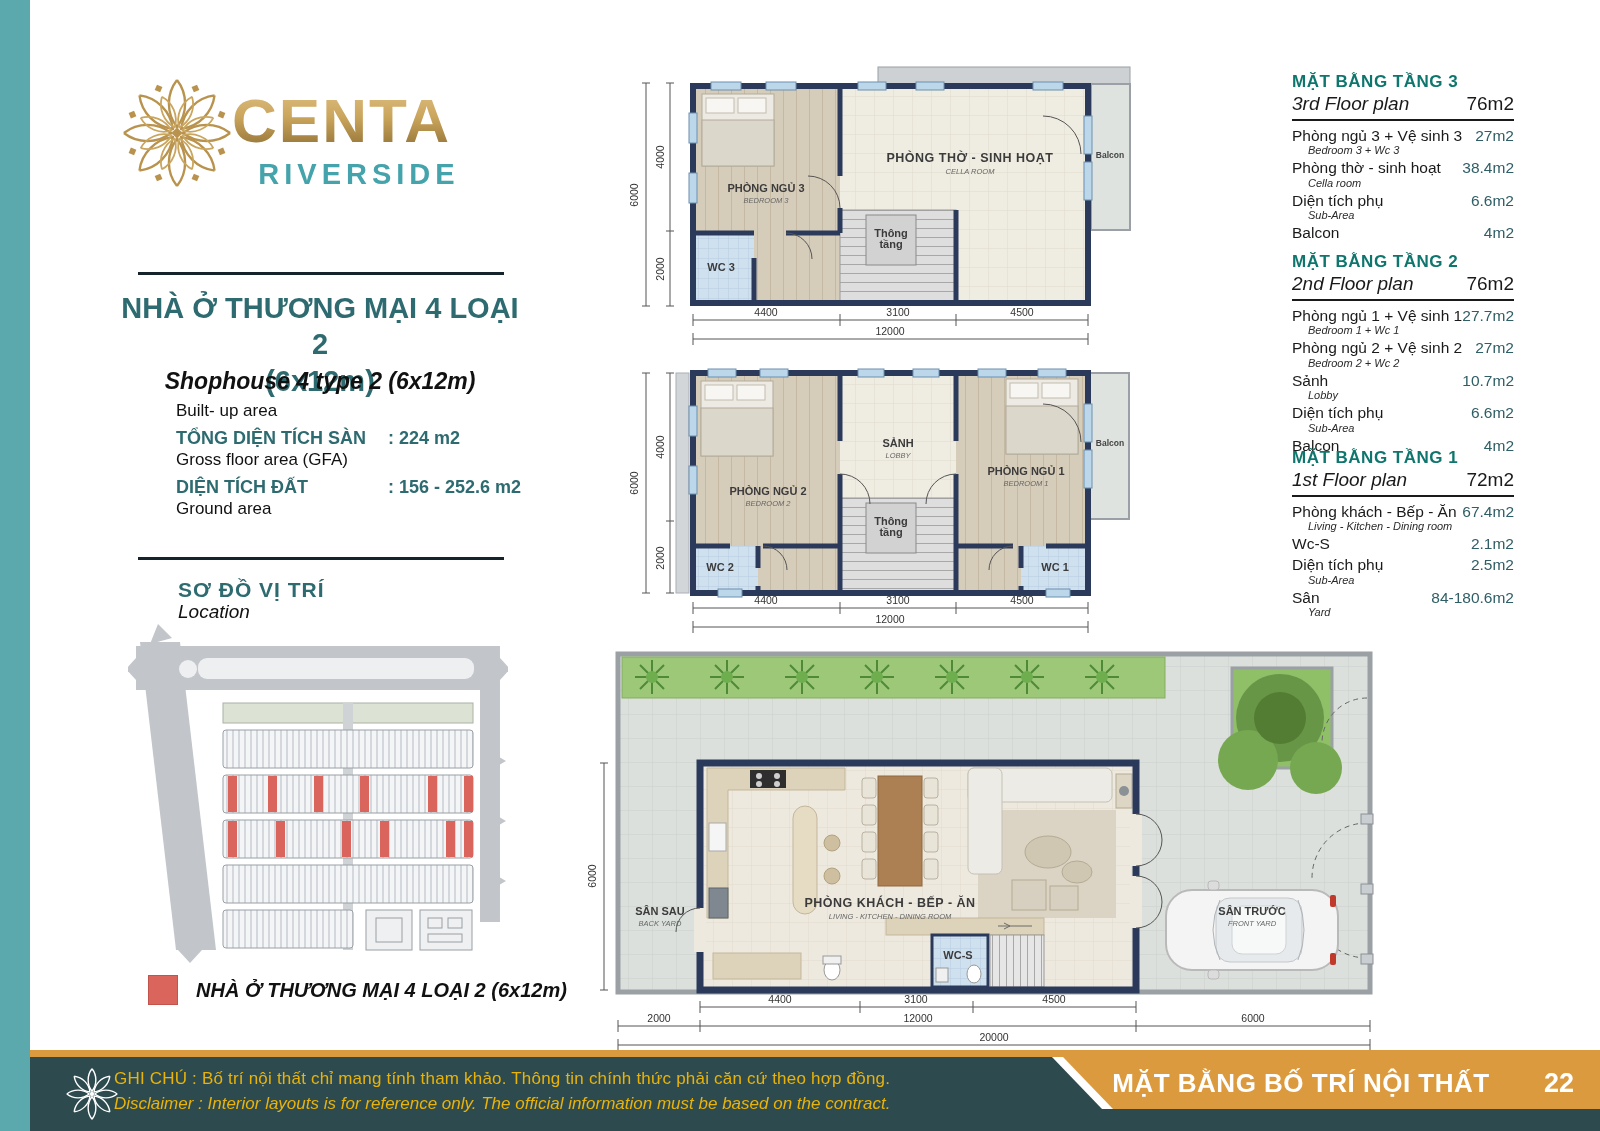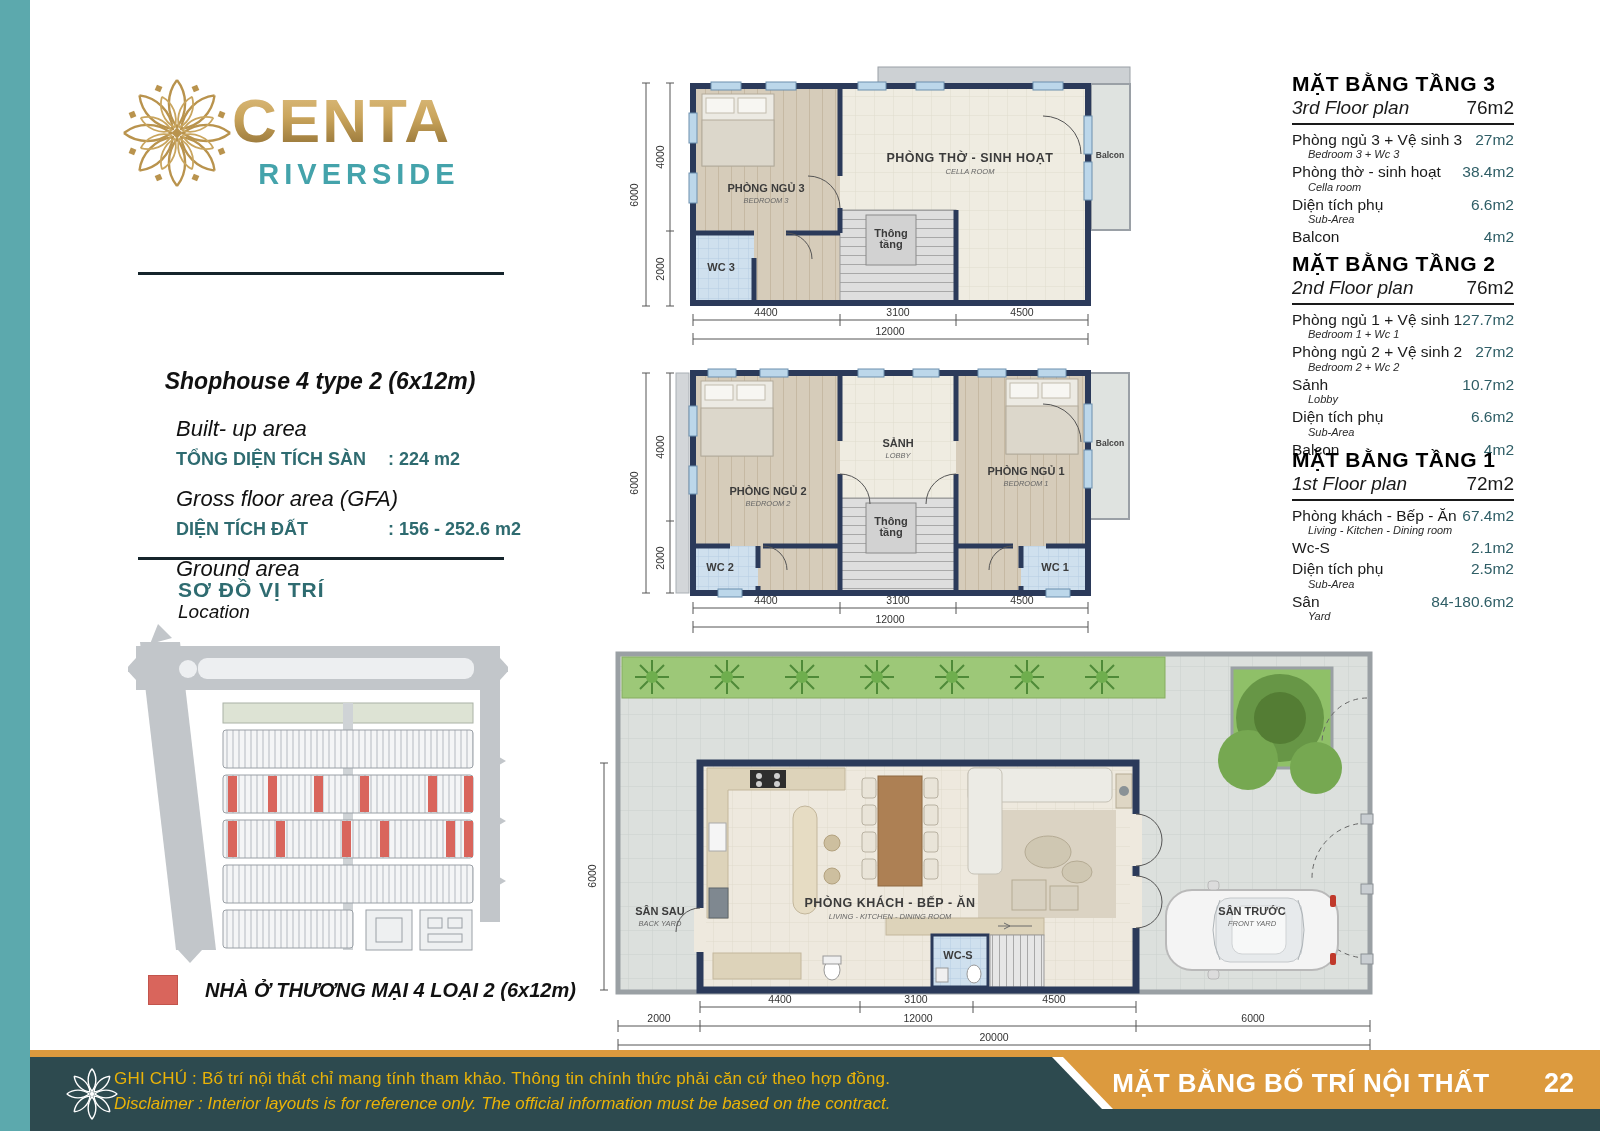--- a/index.html
+++ b/index.html
@@ -14,44 +14,44 @@
              font-size:29px;font-weight:bold;letter-spacing:5px;color:#44a3ab;}
   .rule{position:absolute;left:138px;width:366px;height:3px;background:#15242b;}
   .rule1{top:272px;} .rule2{top:557px;}
   .main-title{position:absolute;left:110px;top:290px;width:420px;text-align:center;
               color:#2e6b70;font-weight:bold;font-size:29px;line-height:1.25;}
   .sub-title{position:absolute;left:110px;top:368px;width:420px;text-align:center;
              color:#111;font-size:23px;font-style:italic;font-weight:bold;}
   .stats{position:absolute;left:176px;top:400px;width:360px;}
   .stat-vi{display:inline-block;min-width:212px;color:#2e6b70;font-size:18px;font-weight:bold;}
   .stat-val{color:#2e6b70;font-size:18px;font-weight:bold;}
-  .stat-en{font-size:22px;font-style:italic;color:#111;margin:16px 0 7px;}
+  .stat-en{font-size:17px;color:#111;margin:1px 0 7px;}
   .loc-head{position:absolute;left:178px;top:578px;color:#2e6b70;font-weight:bold;
             font-size:21px;letter-spacing:1px;}
   .loc-sub{position:absolute;left:178px;top:601px;font-size:19px;font-style:italic;color:#111;}
   .map-svg{position:absolute;left:128px;top:618px;}
-  .legend{position:absolute;left:148px;top:975px;display:flex;align-items:center;gap:27px;}
+  .legend{position:absolute;left:148px;top:975px;display:flex;align-items:center;gap:18px;}
   .legend-swatch{width:28px;height:28px;background:#d9655c;border:1px solid #c2544c;}
   .legend-label{font-size:20px;font-style:italic;font-weight:bold;color:#111;}
 
   
   .f3-svg{position:absolute;left:608px;top:58px;}
   .f2-svg{position:absolute;left:608px;top:346px;}
   .f1-svg{position:absolute;left:580px;top:618px;}
   svg text{font-family:"Liberation Sans",sans-serif;}
   .pl-lbl{font-size:11px;font-weight:bold;fill:#3b3b3b;text-anchor:middle;}
   .pl-big{font-size:12.5px;font-weight:bold;fill:#3b3b3b;text-anchor:middle;letter-spacing:.5px;}
   .pl-sub{font-size:7.5px;font-style:italic;fill:#666;text-anchor:middle;}
   .pl-dim{font-size:10.5px;fill:#333;text-anchor:middle;}
   .pl-sm{font-size:8.5px;font-weight:bold;fill:#444;text-anchor:middle;}
   .dimline{stroke:#555;stroke-width:1;}
 
   
   .ftable{position:absolute;left:1292px;width:222px;}
-  .ft-heading{font-size:21px;font-weight:bold;color:#000000;letter-spacing:.5px;}
+  .ft-heading{font-size:17px;font-weight:bold;color:#0f766e;letter-spacing:.5px;}
   .ft-subrow{display:flex;justify-content:space-between;align-items:baseline;font-size:19px;
              color:#1a1a1a;margin-top:1px;}
   .ft-sub{font-style:italic;}
   .ft-rule{border-top:2px solid #1a1a1a;margin:4px 0 6px;}
   .ft-row{display:flex;justify-content:space-between;margin-bottom:3px;}
   .ft-vi{font-size:15.5px;color:#1a1a1a;line-height:1.12;}
   .ft-en{font-size:11px;font-style:italic;color:#2a2a2a;padding-left:16px;line-height:1.1;}
   .ft-val{font-size:15.5px;color:#2f5e66;white-space:nowrap;}
 
   
@@ -118,20 +118,24 @@
         <stop offset="0" stop-color="#dfc084"></stop>
         <stop offset="0.45" stop-color="#caa55c"></stop>
         <stop offset="1" stop-color="#8a6a30"></stop>
       </linearGradient>
     </defs>
     <text x="0" y="58" font-size="62" font-weight="bold" letter-spacing="2" fill="url(#goldg)">CENTA</text>
   </svg>
   <div class="riverside">RIVERSIDE</div>
 
   <div class="rule rule1"></div>
+  <div class="main-title">
+    <span>NHÀ Ở THƯƠNG MẠI 4 LOẠI 2</span><br>
+    <span>(6x12m)</span>
+  </div>
   <div class="sub-title">Shophouse 4 type 2 (6x12m)</div>
   <div class="stats" id="stats">
       <div class="stat-en">Built- up area</div>
       <div><span class="stat-vi">TỔNG DIỆN TÍCH SÀN</span><span class="stat-val">: 224 m2</span></div>
       <div class="stat-en">Gross floor area (GFA)</div>
       <div><span class="stat-vi">DIỆN TÍCH ĐẤT</span><span class="stat-val">: 156 - 252.6 m2</span></div>
       <div class="stat-en">Ground area</div>
     </div>
   <div class="rule rule2"></div>
 

